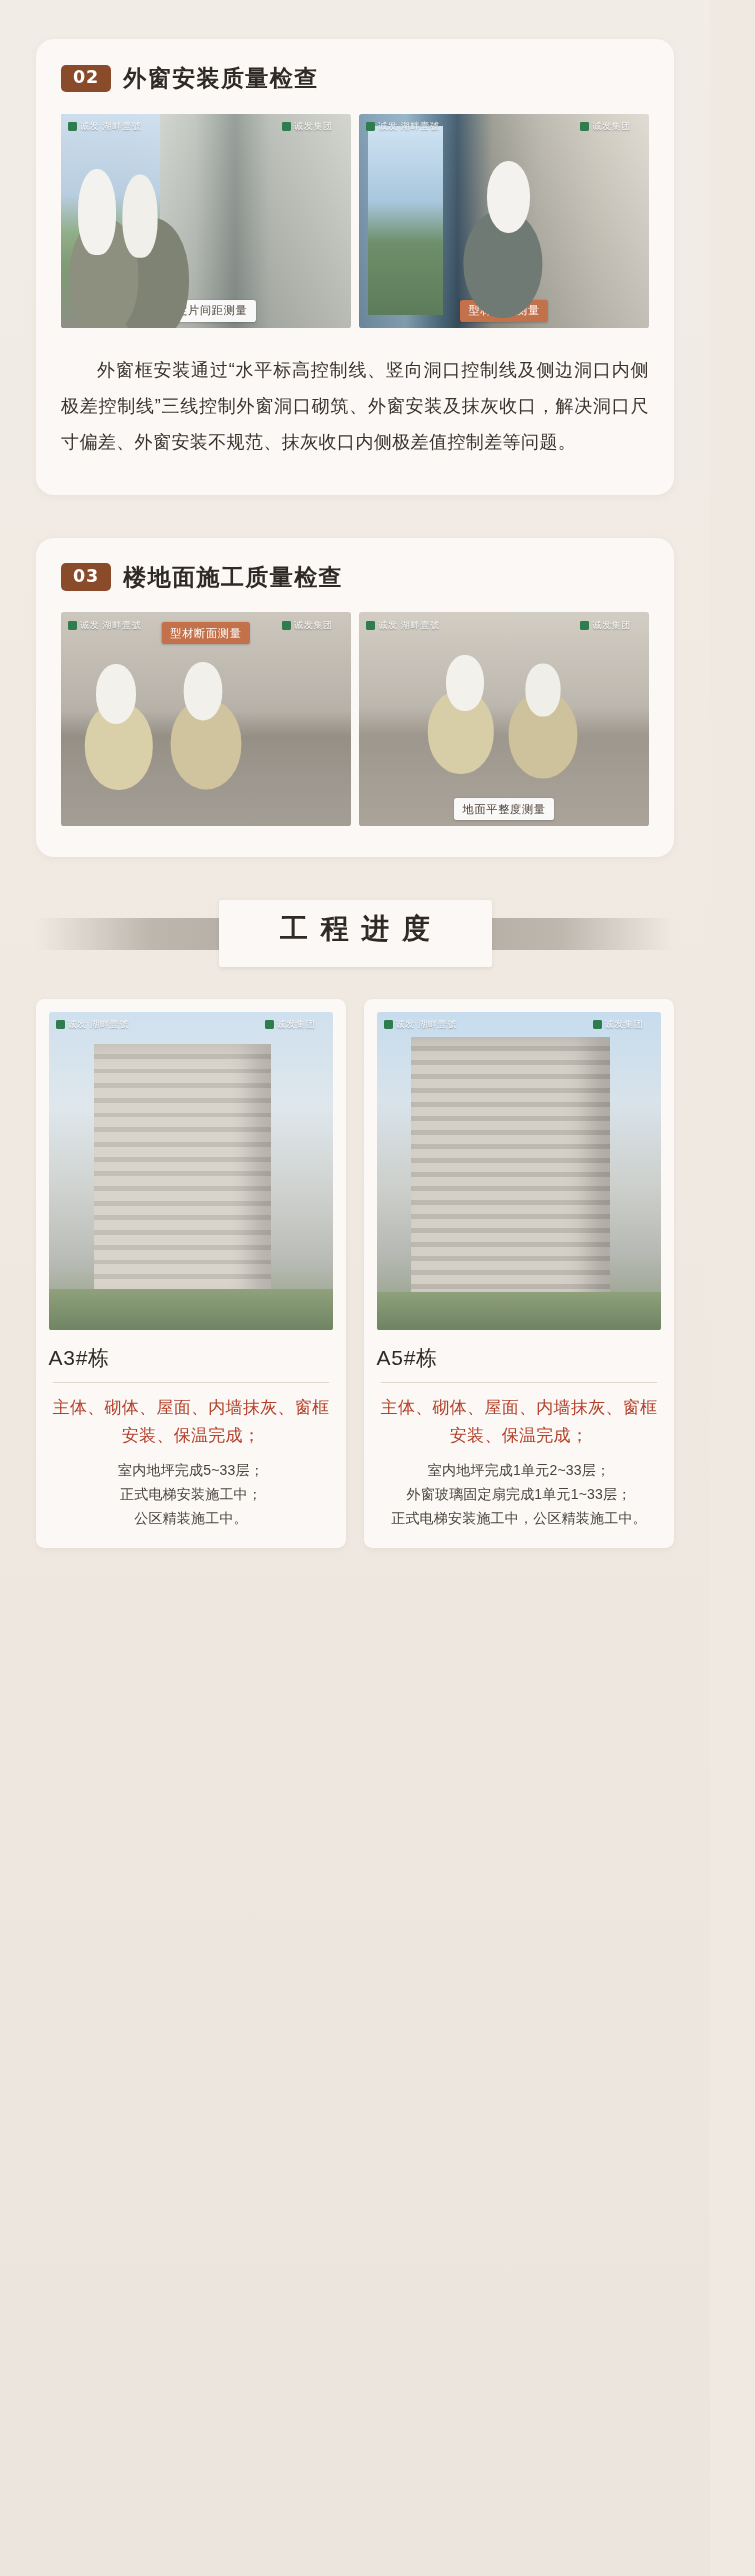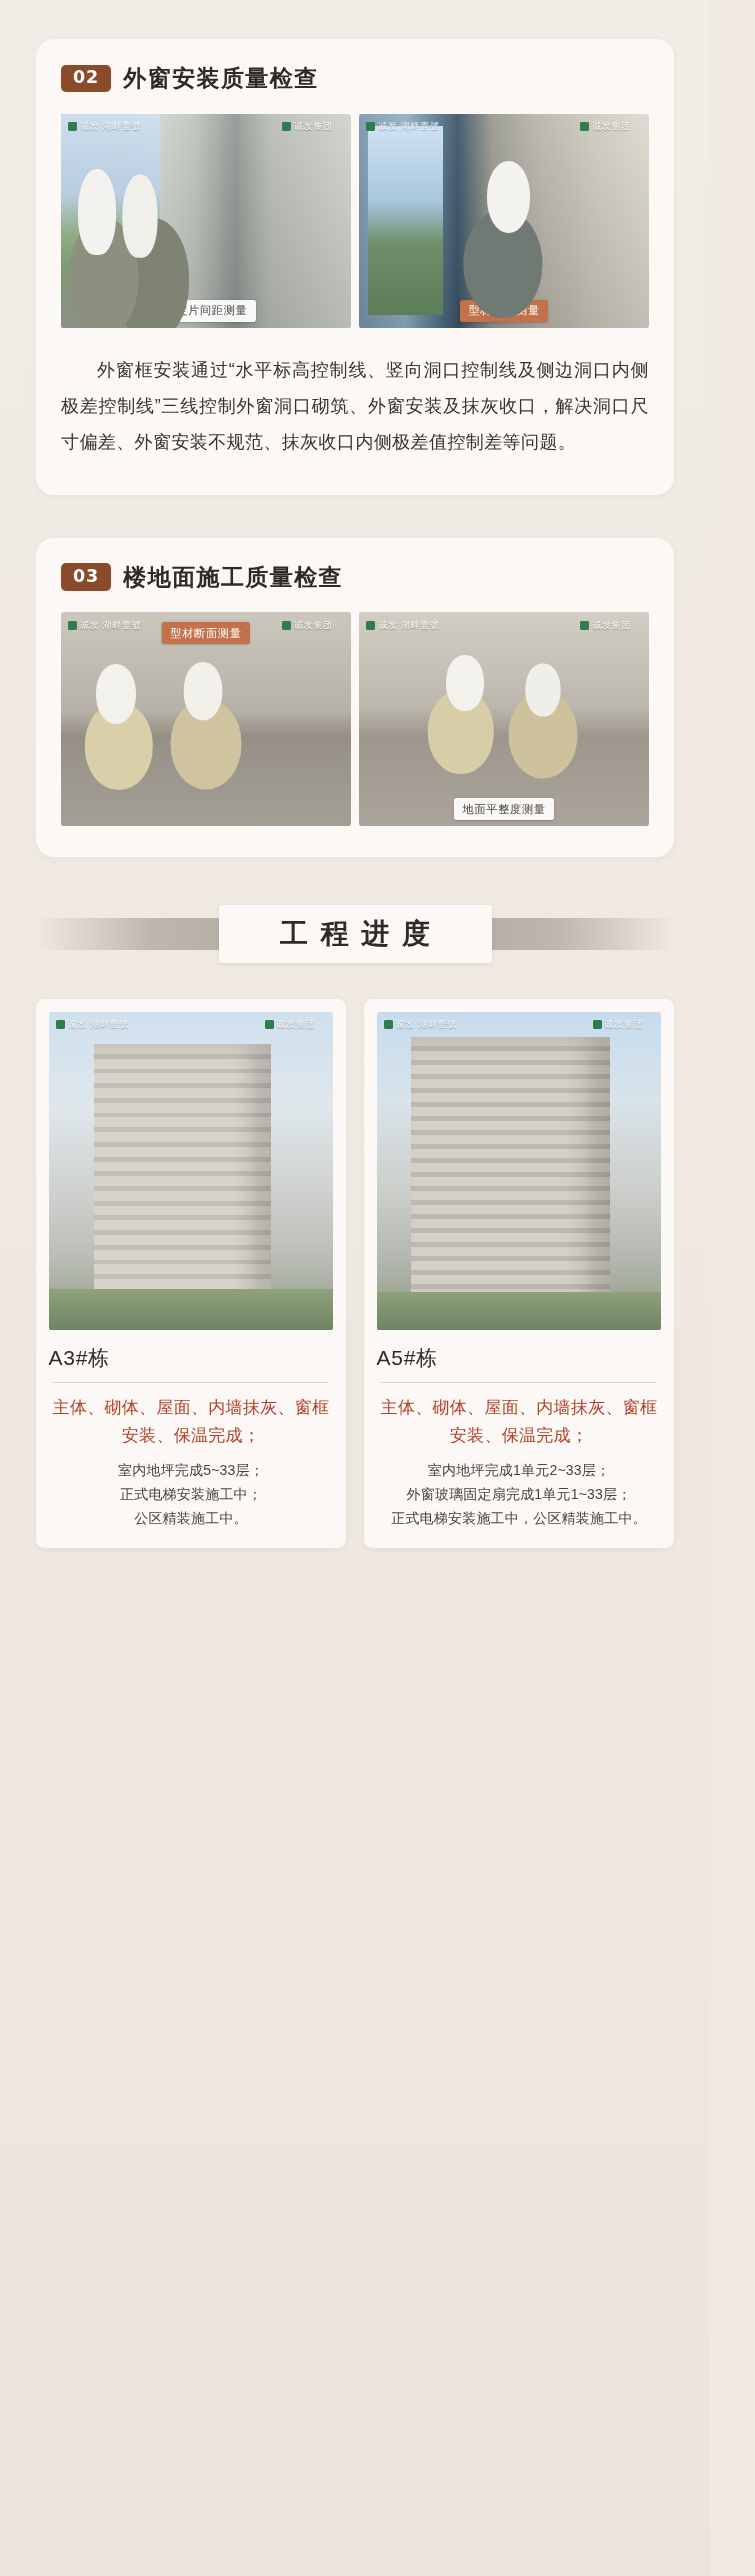--- a/index.html
+++ b/index.html
@@ -201,21 +201,20 @@
     margin: 0 0 4.2px 0;
     text-indent: 2em;
   }
 
   
   .progress-head {
     position: relative;
     margin: 5.6px 0 32px 0;
     height: 67px;
     display: flex;
-    align-items: center;
     justify-content: center;
   }
   .progress-head .bar {
     position: absolute;
     left: 0; right: 0; top: 50%;
     height: 32px;
     transform: translateY(-50%);
     background: linear-gradient(90deg, rgba(190,185,178,0) 0%, #bdb7ae 18%, #a9a29a 50%, #bdb7ae 82%, rgba(190,185,178,0) 100%);
     border-radius: 2.1px;
   }

